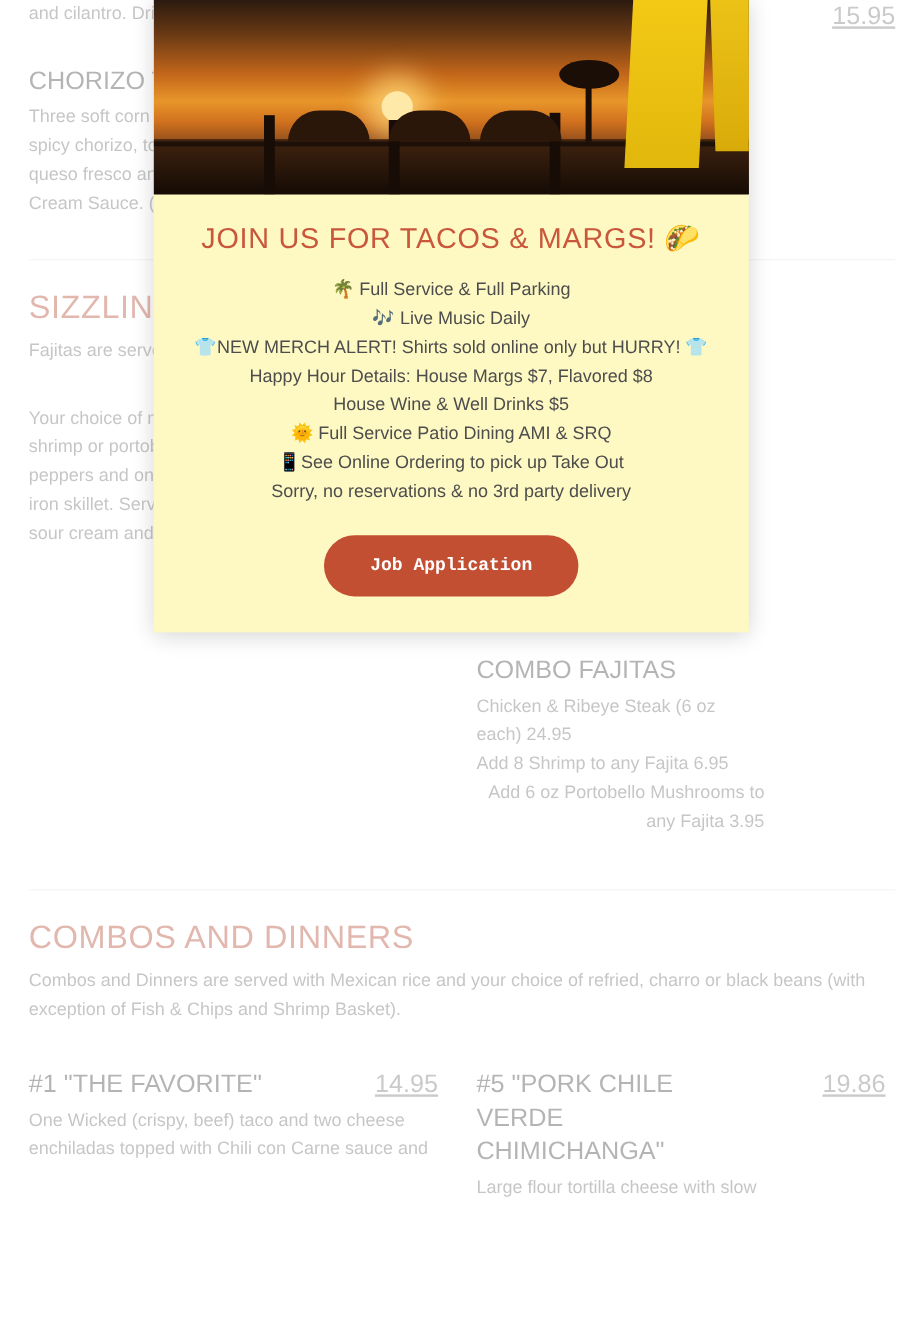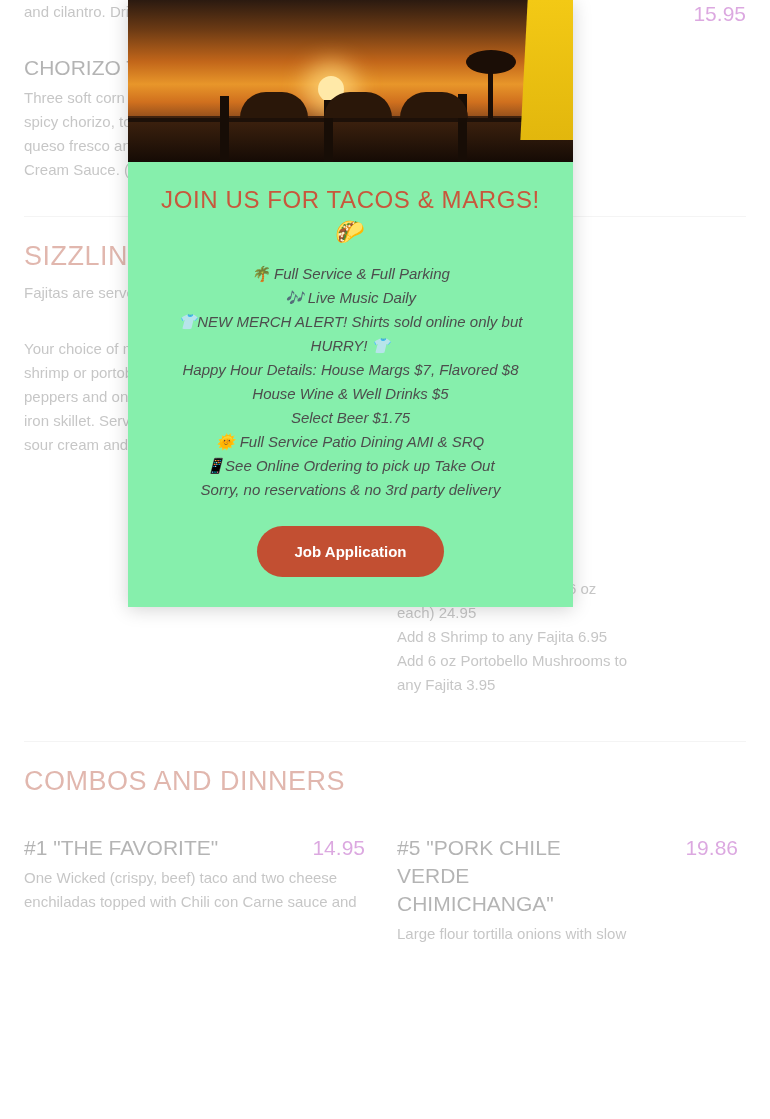--- a/index.html
+++ b/index.html
@@ -45,25 +45,26 @@
 
   .item-title {
     color: #3c3c3c;
     font-size: 21px;
     line-height: 28px;
     margin: 0;
     font-weight: 400;
   }
 
   .price {
-    color: #a21caf;
+    color: #737373;
     font-size: 21px;
     line-height: 28px;
     text-align: right;
     white-space: nowrap;
+    text-decoration: underline;
   }
 
   .desc {
     color: #6a6a6a;
     font-size: 15px;
     line-height: 24px;
     margin: 4px 0 0 0;
   }
 
   .two-col {
@@ -87,22 +88,22 @@
   .overlay {
     position: absolute;
     inset: 0;
     background: rgba(255,255,255,0.62);
   }
 
   .modal {
     position: absolute;
     left: 128px;
     top: 0;
-    width: 445px;
-    background: #86efac;
+    width: 496px;
+    background: #fef9c3;
     box-shadow: 0 2px 18px rgba(0,0,0,0.18);
     overflow: hidden;
   }
 
   .modal-image {
     width: 514px;
     height: 162px;
     position: relative;
     overflow: hidden;
     background: linear-gradient(to bottom,
@@ -183,37 +184,36 @@
     letter-spacing: 0.6px;
     margin: 0 0 14px 0;
     font-weight: 400;
   }
 
   .modal-line {
     color: #4d4d4d;
     font-size: 15px;
     line-height: 24px;
     margin: 0;
-    font-style: italic;
   }
 
   .modal-btn-wrap {
     margin-top: 24px;
   }
   .modal-btn {
     display: inline-block;
     background: #c24f32;
     color: #ffffff;
     font-size: 15px;
     font-weight: bold;
     border: none;
     border-radius: 26px;
     padding: 17px 38px;
     cursor: pointer;
-    font-family: Liberation Sans, sans-serif;
+    font-family: Liberation Mono, monospace;
   }
 </style>
 </head>
 <body>
 
 <div class="page">
 
   <div class="menu">
 
     <div class="top-block">
@@ -237,44 +237,45 @@
       <p class="desc">Fajitas are served with flour tortillas on the side.</p>
       <div class="two-col" style="margin-top:32px;">
         <div class="col">
           <p class="desc" style="margin-top:0;">Your choice of marinated ribeye steak, chicken, shrimp or portobello mushrooms with sautéed peppers and onions, presented sizzling in a cast iron skillet. Served with cheddar and jack cheese, sour cream and pico de gallo.</p>
         </div>
         <div class="col">
           <div style="height:208px"></div>
           <h3 class="item-title">COMBO FAJITAS</h3>
           <p class="desc" style="width:240px;">Chicken &amp; Ribeye Steak (6 oz each) 24.95</p>
           <p class="desc" style="margin-top:0;">Add 8 Shrimp to any Fajita 6.95</p>
-          <p class="desc" style="margin-top:0;width:240px;">Add 6 oz Portobello Mushrooms to any Fajita 3.95</p>
+          <p class="desc" style="margin-top:0;width:240px;text-align:right;">Add 6 oz Portobello Mushrooms to any Fajita 3.95</p>
         </div>
       </div>
     </div>
 
     <div class="section-divider" style="margin-top:44px;"></div>
 
     <div>
       <h2 class="sec-title">COMBOS AND DINNERS</h2>
+      <p class="desc">Combos and Dinners are served with Mexican rice and your choice of refried, charro or black beans (with exception of Fish &amp; Chips and Shrimp Basket).</p>
 
       <div class="two-col" style="margin-top:36px;">
         <div class="col">
           <div class="item-head">
             <h3 class="item-title">#1 "THE FAVORITE"</h3>
             <div class="price">14.95</div>
           </div>
           <p class="desc">One Wicked (crispy, beef) taco and two cheese enchiladas topped with Chili con Carne sauce and</p>
         </div>
         <div class="col">
           <div class="item-head">
             <h3 class="item-title" style="width:200px;">#5 "PORK CHILE VERDE CHIMICHANGA"</h3>
             <div class="price">19.86</div>
           </div>
-          <p class="desc">Large flour tortilla onions with slow</p>
+          <p class="desc">Large flour tortilla cheese with slow</p>
         </div>
       </div>
     </div>
   </div>
 
   <div class="overlay"></div>
 
   <div class="modal">
 
     <div class="modal-image">
@@ -293,21 +294,20 @@
     </div>
 
     <div class="modal-body">
       <h2 class="modal-title">JOIN US FOR TACOS &amp; MARGS! 🌮</h2>
 
       <p class="modal-line">🌴 Full Service &amp; Full Parking</p>
       <p class="modal-line">🎶 Live Music Daily</p>
       <p class="modal-line">👕NEW MERCH ALERT! Shirts sold online only but HURRY! 👕</p>
       <p class="modal-line">Happy Hour Details: House Margs $7, Flavored $8</p>
       <p class="modal-line">House Wine &amp; Well Drinks $5</p>
-      <p class="modal-line">Select Beer $1.75</p>
       <p class="modal-line">🌞 Full Service Patio Dining AMI &amp; SRQ</p>
       <p class="modal-line">📱See Online Ordering to pick up Take Out</p>
       <p class="modal-line">Sorry, no reservations &amp; no 3rd party delivery</p>
 
       <div class="modal-btn-wrap">
         <button class="modal-btn">Job Application</button>
       </div>
     </div>
   </div>
 

